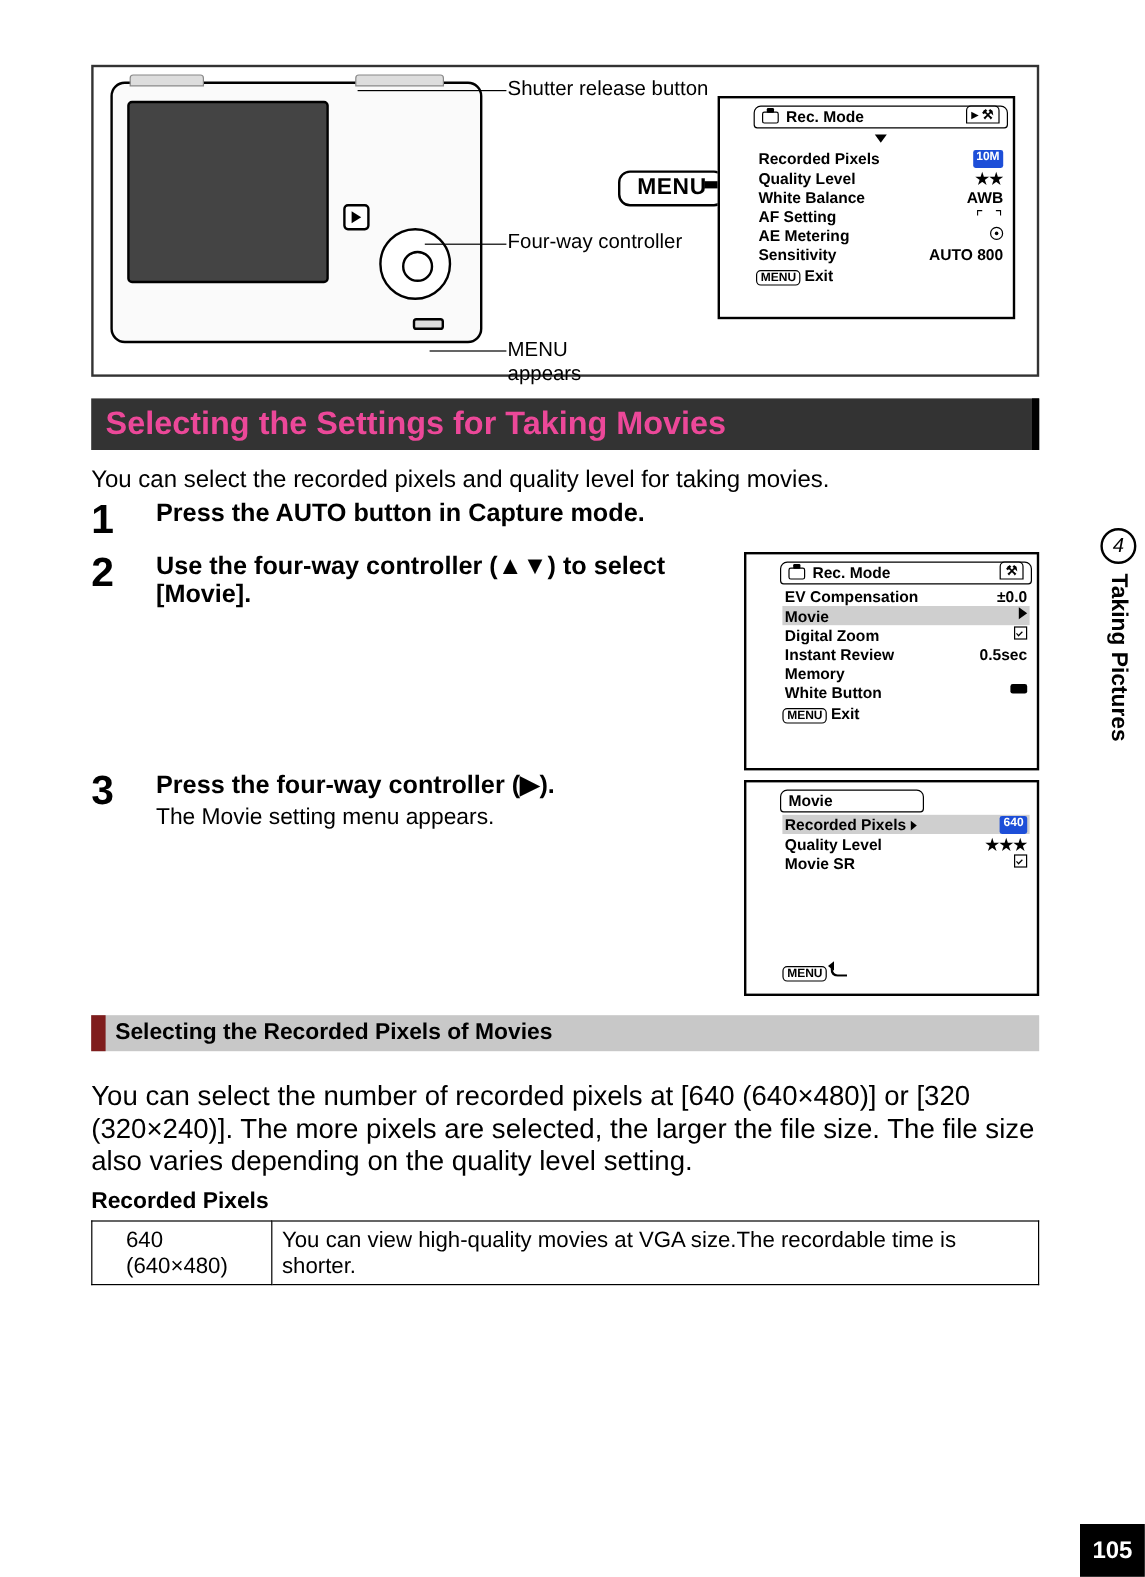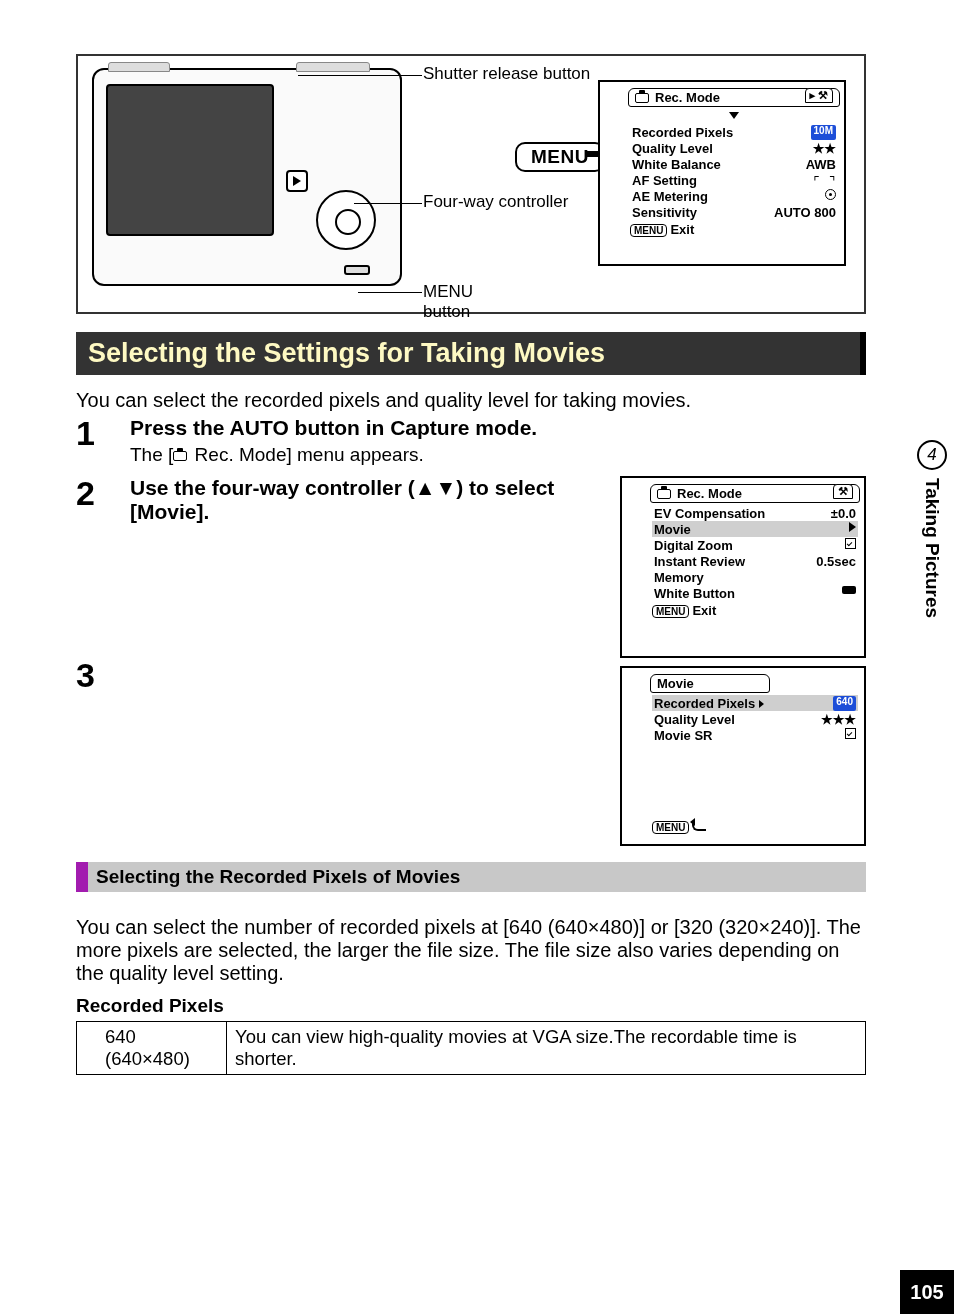--- a/index.html
+++ b/index.html
@@ -95,40 +95,40 @@
   .chk::after{content:"";position:absolute;left:1px;top:3px;width:4px;height:2px;border-left:1.5px solid #000;border-bottom:1.5px solid #000;transform:rotate(-45deg);}
   .lcd1 { left:520px; top:24px; width:248px; height:186px; }
   .camicon{display:inline-block;width:14px;height:10px;border:1.5px solid #000;border-radius:2px;position:relative;margin-right:2px;}
   .camicon::before{content:"";position:absolute;left:3px;top:-4px;width:6px;height:4px;background:#000;border-radius:1px;}
   .bracket{font-family:monospace;}
   .dottarget{display:inline-block;border:1.5px solid #000;border-radius:50%;width:11px;height:11px;position:relative;}
   .dottarget::after{content:"";position:absolute;left:3px;top:3px;width:3px;height:3px;background:#000;border-radius:50%;}
 
   
   .section-heading {
-    background:#333; color:#fef9c3; font-size:27px; font-weight:bold;
+    background:#333; color:#ec4899; font-size:27px; font-weight:bold;
     padding:6px 12px; margin-bottom:14px; border-right:6px solid #000;
   }
   .intro { font-size:20px; margin-bottom:4px; }
   .step { display:flex; margin-bottom:10px; }
   .step-num { font-size:34px; font-weight:bold; width:54px; line-height:1; }
   .step-body { flex:1; }
   .step-title { font-size:21px; font-weight:bold; margin-bottom:4px; }
   .step-desc { font-size:19px; }
   .step2-wrap, .step3-wrap { display:flex; align-items:flex-start; }
   .step2-wrap .left, .step3-wrap .left { flex:1; padding-right:12px;}
 
   .lcd2 { position:relative; width:246px; height:182px; border:2px solid #000; font-size:13px; }
   .lcd3 { position:relative; width:246px; height:180px; border:2px solid #000; font-size:13px; margin-top:8px;}
 
   .sub-heading {
-    background:#c8c8c8; border-left:12px solid #a21caf; font-weight:bold;
+    background:#c8c8c8; border-left:12px solid #7f1d1d; font-weight:bold;
     font-size:19px; padding:4px 8px; margin-top:16px; margin-bottom:24px;
   }
-  .para { font-size:20px; margin-bottom:10px;margin-top:19px; }
+  .para { font-size:23px; margin-bottom:10px;margin-top:19px; }
   .table-title { font-weight:bold; font-size:19px; margin-bottom:4px;}
   table.pix { border-collapse:collapse; width:100%; font-size:18.5px;}
   table.pix td { border:1px solid #000; padding:4px 8px; vertical-align:top;}
   table.pix td:first-child { width:150px;padding-left:28px; }
 
   
   .side-tab {
     position:absolute; right:0; top:440px; width:44px; height:280px;
     display:flex; flex-direction:column; align-items:center;
   }
@@ -162,21 +162,21 @@
       <div class="cam-play">
           <div class="tri"></div>
         </div>
       <div class="dpad"></div>
       <div class="menu-btn-ind"></div>
       <div class="leader shutter"></div>
       <div class="leader fourway"></div>
       <div class="leader menub"></div>
       <div class="dlabel shutter">Shutter release button</div>
       <div class="dlabel fourway">Four-way controller</div>
-      <div class="dlabel menub">MENU button</div>
+      <div class="dlabel menub">MENU appears</div>
     </div>
     <div class="menu-box">MENU</div>
     <div class="arrow-right"></div>
 
     <div class="lcd lcd1">
       <div class="hdr">
         <span class="camicon"></span>
         <span>Rec. Mode</span>
         <span class="tab2">▸ ⚒</span>
       </div>
@@ -211,23 +211,20 @@
     </div>
   </div>
 
   <div class="section-heading">Selecting the Settings for Taking Movies</div>
   <div class="intro">You can select the recorded pixels and quality level for taking movies.</div>
 
   <div class="step">
     <div class="step-num">1</div>
     <div class="step-body">
       <div class="step-title">Press the AUTO button in Capture mode.</div>
-      <div class="step-desc">
-        <span>The [</span><span class="camicon" style="vertical-align:middle;"></span><span> Rec. Mode] menu appears.</span>
-      </div>
     </div>
   </div>
 
   <div class="step2-wrap">
     <div class="left">
       <div class="step">
         <div class="step-num">2</div>
         <div class="step-body">
           <div class="step-title">Use the four-way controller (▲▼) to select [Movie].</div>
         </div>
@@ -268,20 +265,24 @@
         </div>
         <div class="exitrow"><span class="menubox-sm">MENU</span><span>Exit</span></div>
       </div>
     </div>
   </div>
 
   <div class="step3-wrap">
     <div class="left">
       <div class="step">
         <div class="step-num">3</div>
+        <div class="step-body">
+          <div class="step-title">Press the four-way controller (▶).</div>
+          <div class="step-desc">The Movie setting menu appears.</div>
+        </div>
       </div>
     </div>
     <div>
       <div class="lcd lcd3">
         <div class="hdr" style="width:55%;">
           <span>Movie</span>
         </div>
         <div class="rows">
           <div class="row hi">
               <span><span>Recorded Pixels</span> <span class="tri-l" style="border-left-width:5px;border-top-width:4px;border-bottom-width:4px;"></span></span>

